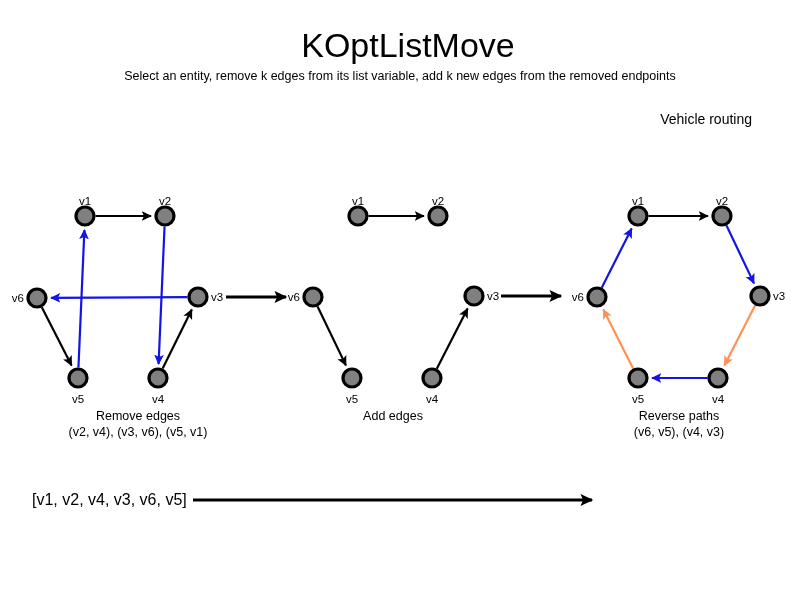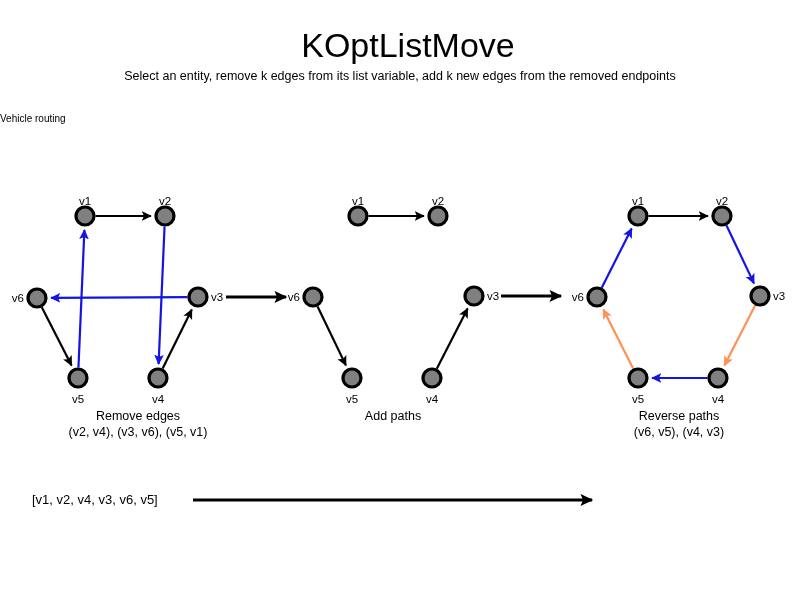--- a/index.html
+++ b/index.html
@@ -39,36 +39,36 @@
     width: 800px;
     text-align: center;
     font-size: 12.5px;
     line-height: 16px;
   }
   .section-label {
     position: absolute;
     left: 0;
     top: 110px;
     width: 752px;
-    text-align: left;
-    font-size: 10px;
+    text-align: right;
+    font-size: 14px;
     line-height: 18px;
   }
   .caption {
     position: absolute;
     text-align: center;
     font-size: 12.5px;
     line-height: 16px;
     white-space: nowrap;
   }
   .caption .cap-line1 { display: block; }
   .caption .cap-line2 { display: block; }
   .list-text {
     position: absolute;
-    font-size: 13px;
+    font-size: 16px;
     line-height: 16px;
     white-space: nowrap;
   }
   svg.graph-layer {
     position: absolute;
     left: 0; top: 0;
     width: 800px;
     height: 600px;
     pointer-events: none;
   }
@@ -197,21 +197,21 @@
         </g>
       </g>
     </svg>
 
   <div id="captions">
       <div class="caption" style="left: -62px; top: 408px; width: 400px;">
         <span class="cap-line1">Remove edges</span>
         <span class="cap-line2">(v2, v4), (v3, v6), (v5, v1)</span>
       </div>
       <div class="caption" style="left: 193px; top: 408px; width: 400px;">
-        <span class="cap-line1">Add paths</span>
+        <span class="cap-line1">Add edges</span>
       </div>
       <div class="caption" style="left: 479px; top: 408px; width: 400px;">
         <span class="cap-line1">Reverse paths</span>
         <span class="cap-line2">(v6, v5), (v4, v3)</span>
       </div>
     </div>
 
   <div class="list-text" style="left:32px; top:492px;">[v1, v2, v4, v3, v6, v5]</div>
 
 </div>

